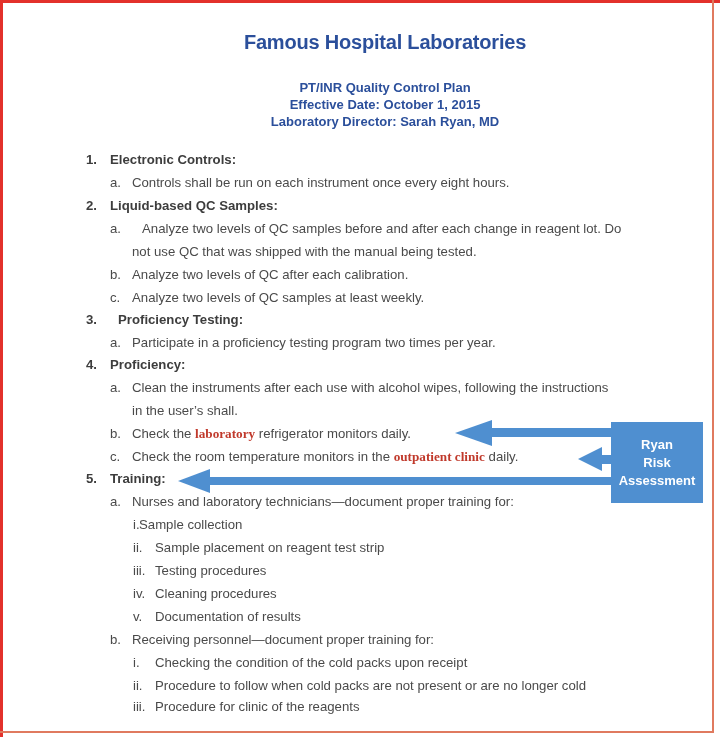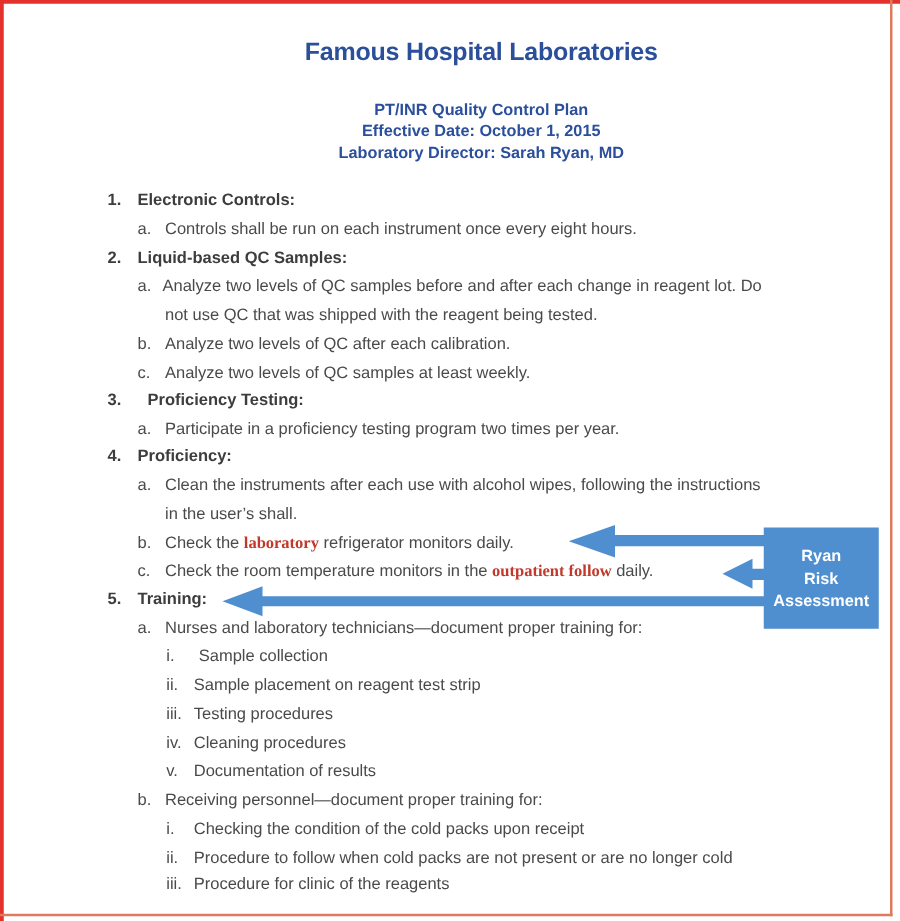--- a/index.html
+++ b/index.html
@@ -38,23 +38,23 @@
   <span class="mk">a.</span>
   <span style="margin-left:22px">Controls shall be run on each instrument once every eight hours.</span>
 </div>
 
 <div class="line h" style="left:86px;top:198px">
   <span class="mk">2.</span>
   <span style="margin-left:24px">Liquid-based QC Samples:</span>
 </div>
 <div class="line" style="left:110px;top:221px">
   <span class="mk">a.</span>
-  <span style="margin-left:20px">Analyze two levels of QC samples before and after each change in reagent lot. Do</span>
+  <span style="margin-left:32px">Analyze two levels of QC samples before and after each change in reagent lot. Do</span>
 </div>
-<div class="line" style="left:132px;top:244px">not use QC that was shipped with the reagent being tested.</div>
+<div class="line" style="left:132px;top:244px">not use QC that was shipped with the manual being tested.</div>
 <div class="line" style="left:110px;top:267px">
   <span class="mk">b.</span>
   <span style="margin-left:22px">Analyze two levels of QC after each calibration.</span>
 </div>
 <div class="line" style="left:110px;top:290px">
   <span class="mk">c.</span>
   <span style="margin-left:22px">Analyze two levels of QC samples at least weekly.</span>
 </div>
 
 <div class="line h" style="left:86px;top:312px">
@@ -74,34 +74,34 @@
   <span class="mk">a.</span>
   <span style="margin-left:22px">Clean the instruments after each use with alcohol wipes, following the instructions</span>
 </div>
 <div class="line" style="left:132px;top:403px">in the user’s shall.</div>
 <div class="line" style="left:110px;top:426px">
   <span class="mk">b.</span>
   <span style="margin-left:22px">Check the </span><span class="red">laboratory</span><span> refrigerator monitors daily.</span>
 </div>
 <div class="line" style="left:110px;top:449px">
   <span class="mk">c.</span>
-  <span style="margin-left:22px">Check the room temperature monitors in the </span><span class="red">outpatient follow</span><span> daily.</span>
+  <span style="margin-left:22px">Check the room temperature monitors in the </span><span class="red">outpatient clinic</span><span> daily.</span>
 </div>
 
 <div class="line h" style="left:86px;top:471px">
   <span class="mk">5.</span>
   <span style="margin-left:24px">Training:</span>
 </div>
 <div class="line" style="left:110px;top:494px">
   <span class="mk">a.</span>
   <span style="margin-left:22px">Nurses and laboratory technicians—document proper training for:</span>
 </div>
 <div class="line" style="left:133px;top:517px">
   <span class="mk">i.</span>
-  <span style="margin-left:26px">Sample collection</span>
+  <span style="margin-left:6px">Sample collection</span>
 </div>
 <div class="line" style="left:133px;top:540px">
   <span class="mk">ii.</span>
   <span style="margin-left:22px">Sample placement on reagent test strip</span>
 </div>
 <div class="line" style="left:133px;top:563px">
   <span class="mk">iii.</span>
   <span style="margin-left:22px">Testing procedures</span>
 </div>
 <div class="line" style="left:133px;top:586px">

